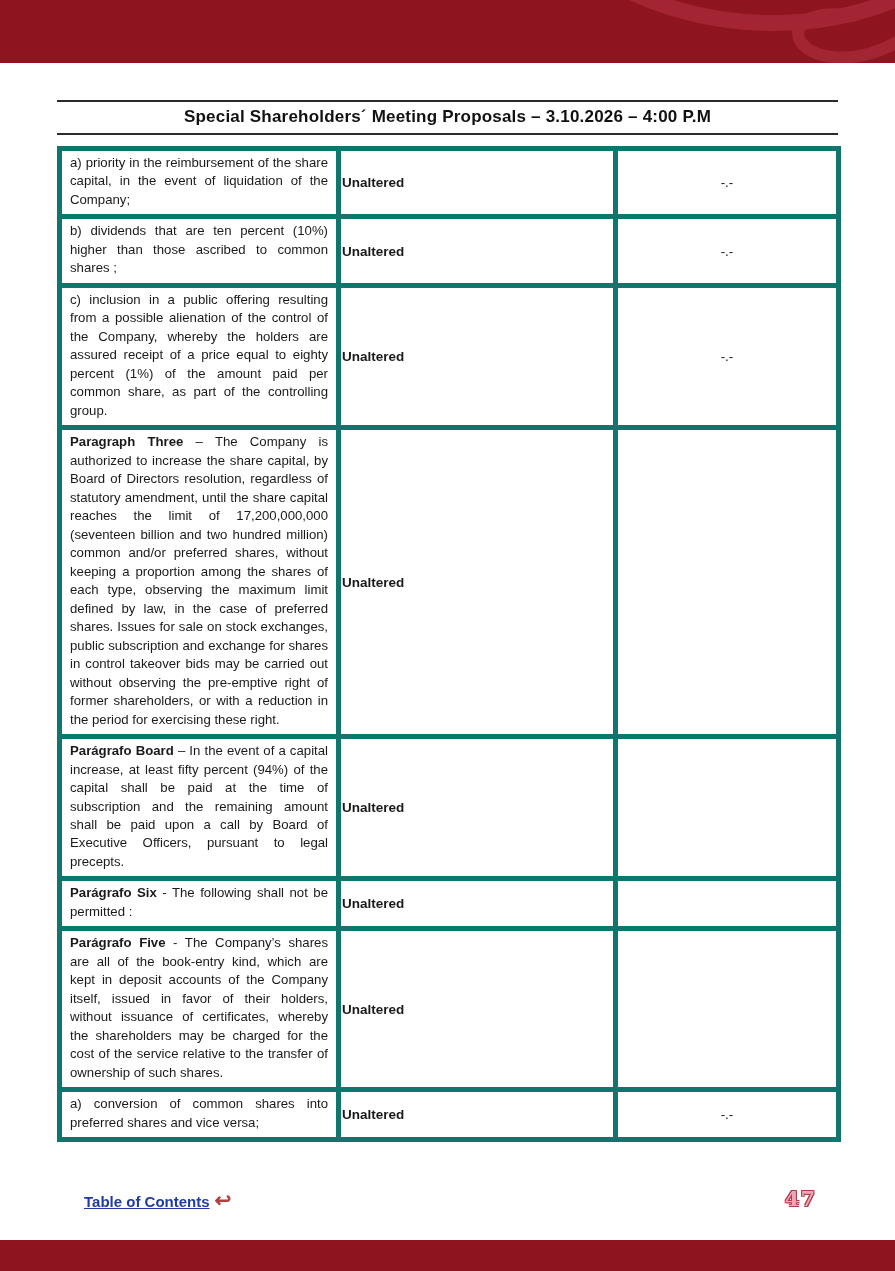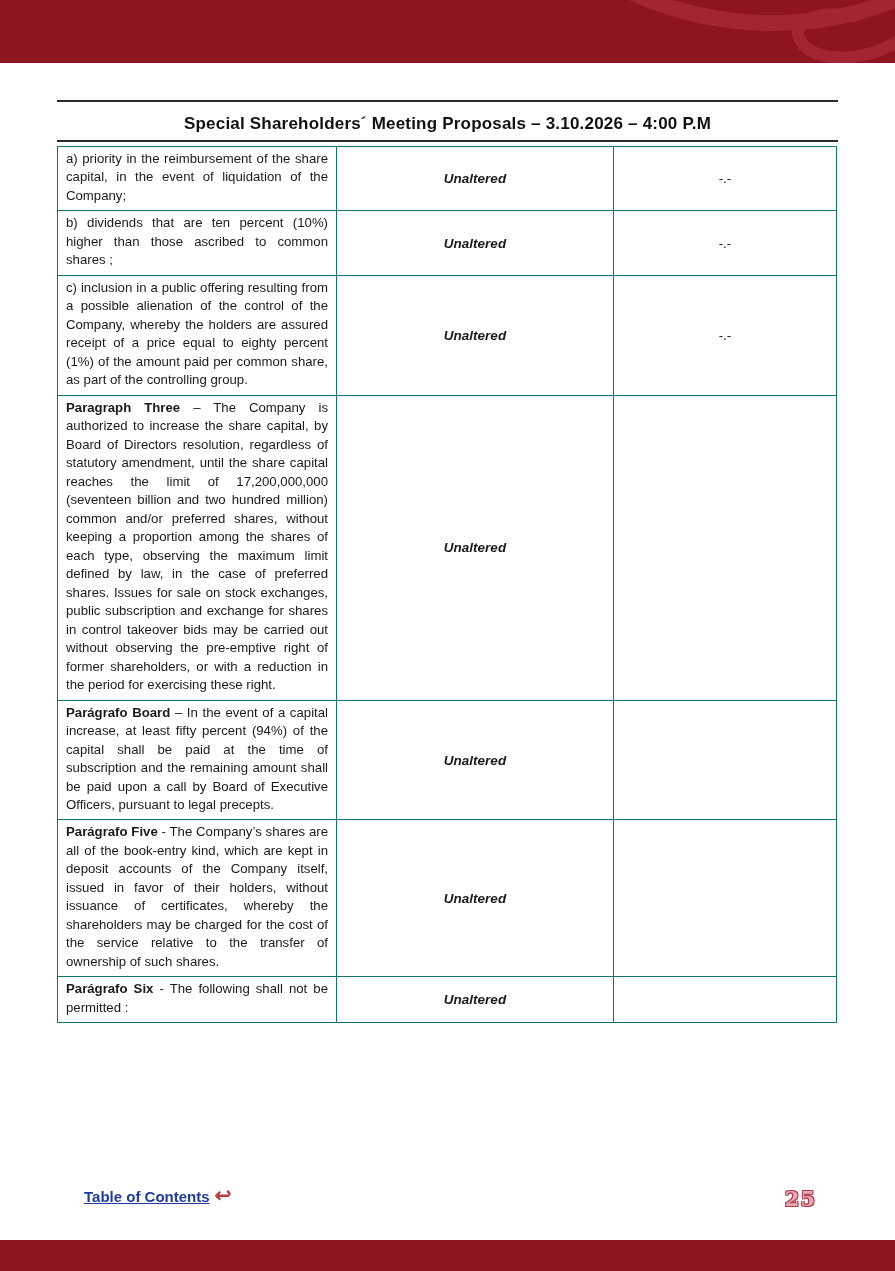--- a/index.html
+++ b/index.html
@@ -17,49 +17,49 @@
   .footer-band {
     position:absolute; bottom:0; left:0; width:895px; height:31px;
     background:#8e1420;
   }
 
   
   .title-bar {
     position:absolute; top:100px; left:57px; width:781px; box-sizing:border-box;
     border-top:2px solid #2b2b2b; border-bottom:2px solid #2b2b2b;
     text-align:center; font-weight:bold; font-size:17px; letter-spacing:0.2px;
-    padding:12px 0 6px 0; color:#111;
+    padding:5px 0 6px 0; color:#111;
   }
 
   
   .doc-table {
     position:absolute; top:146px; left:57px; width:779px;
     border-collapse:collapse; table-layout:fixed;
   }
   .doc-table col.c1 { width:279px; }
   .doc-table col.c2 { width:277px; }
   .doc-table col.c3 { width:223px; }
-  .doc-table td { border:1px solid #0f766e; }
+  .doc-table td { border:5px solid #0f766e; }
   .cl {
     vertical-align:top; padding:3px 8px 5px 8px;
     font-size:13.2px; line-height:1.4; text-align:justify; text-justify:inter-word;
     color:#1a1a1a;
   }
   .cl .lead { font-weight:bold;margin-top:45px; }
   .cm {
-    text-align:center; vertical-align:middle;
-    font-weight:bold; font-style:italic; font-size:13.5px; color:#1a1a1a;
+    text-align:left; vertical-align:middle;
+    font-weight:bold; font-size:13.5px; color:#1a1a1a;
   }
   .cr { text-align:center; vertical-align:middle; font-size:13.5px; color:#1a1a1a; }
 
   
   .footer-row {
     position:absolute; top:1186px; left:57px; width:781px; box-sizing:border-box;
     padding:0 22px 0 27px;
-    display:flex; justify-content:space-between; align-items:flex-start;
+    display:flex; justify-content:space-between; align-items:flex-end;
   }
   .toc-link {
     display:inline-flex; align-items:center; gap:5px;
     cursor:pointer; text-decoration:none;
   }
   .toc-label {
     color:#1f3aa0; font-weight:bold; font-size:15px; text-decoration:underline;
   }
   .return-icon {
     color:#b5413f; font-size:20px; line-height:1; font-weight:bold;
@@ -112,35 +112,40 @@
         <td class="cl"><span class="lead">Paragraph Three</span><span> – The Company is authorized to increase the share capital, by Board of Directors resolution, regardless of statutory amendment, until the share capital reaches the limit of 17,200,000,000 (seventeen billion and two hundred million) common and/or preferred shares, without keeping a proportion among the shares of each type, observing the maximum limit defined by law, in the case of preferred shares. Issues for sale on stock exchanges, public subscription and exchange for shares in control takeover bids may be carried out without observing the pre-emptive right of former shareholders, or with a reduction in the period for exercising these right.</span></td>
         <td class="cm">Unaltered</td>
         <td class="cr"></td>
       </tr>
       <tr>
         <td class="cl"><span class="lead">Parágrafo Board</span><span> – In the event of a capital increase, at least fifty percent (94%) of the capital shall be paid at the time of subscription and the remaining amount shall be paid upon a call by Board of Executive Officers, pursuant to legal precepts.</span></td>
         <td class="cm">Unaltered</td>
         <td class="cr"></td>
       </tr>
       <tr>
+        <td class="cl"><span class="lead">Parágrafo Six</span><span> - The following shall not be permitted :</span></td>
+        <td class="cm">Unaltered</td>
+        <td class="cr"></td>
+      </tr>
+      <tr>
         <td class="cl"><span class="lead">Parágrafo Five</span><span> - The Company’s shares are all of the book-entry kind, which are kept in deposit accounts of the Company itself, issued in favor of their holders, without issuance of certificates, whereby the shareholders may be charged for the cost of the service relative to the transfer of ownership of such shares.</span></td>
         <td class="cm">Unaltered</td>
         <td class="cr"></td>
       </tr>
       <tr>
-        <td class="cl"><span class="lead">Parágrafo Six</span><span> - The following shall not be permitted :</span></td>
+        <td class="cl"><span class="lead"></span><span>a) conversion of common shares into preferred shares and vice versa;</span></td>
         <td class="cm">Unaltered</td>
-        <td class="cr"></td>
+        <td class="cr">-.-</td>
       </tr>
     </tbody>
   </table>
 
   <div class="footer-row">
     <a class="toc-link">
       <span class="toc-label">Table of Contents</span>
       <span class="return-icon">↩</span>
     </a>
-    <span class="page-num">25</span>
+    <span class="page-num">47</span>
   </div>
 
   <div class="footer-band"></div>
 
 </div>
 
 </body></html>

